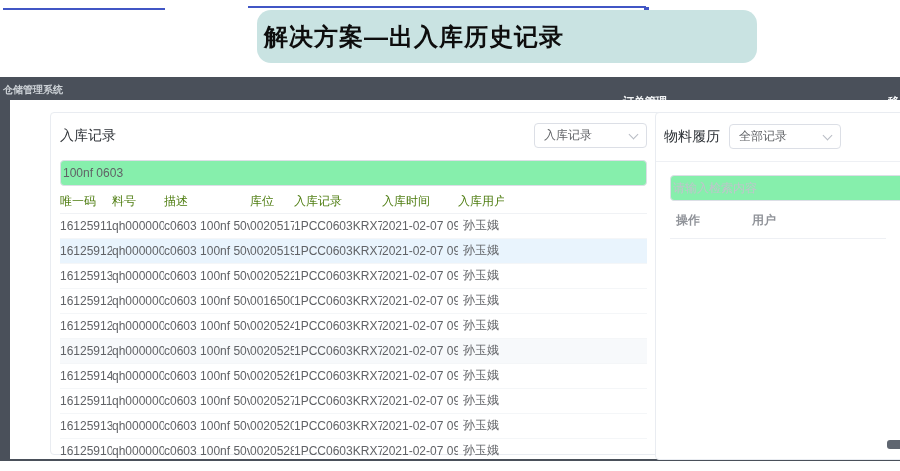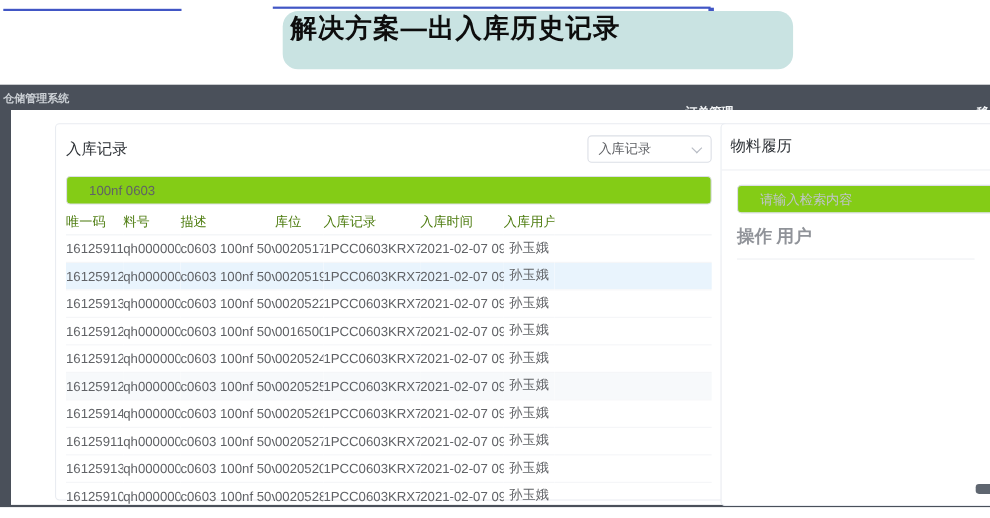--- a/index.html
+++ b/index.html
@@ -2,22 +2,22 @@
 <html><head>
 <meta charset="utf-8">
 <style>
   * { margin:0; padding:0; box-sizing:border-box; }
   html,body { width:900px; height:471px; background:#ffffff; font-family:"Liberation Sans", sans-serif; position:relative; overflow:hidden; }
 
   
   .deco-line-1 { position:absolute; left:3px; top:8px; width:162px; height:2px; background:#4156c5; }
   .deco-line-2 { position:absolute; left:248px; top:6px; width:398px; height:2px; background:#4156c5; }
   .deco-tick   { position:absolute; left:644px; top:7px; width:5px; height:5px; background:#4156c5; }
-  .banner { position:absolute; left:257px; top:10px; width:464px; height:53px; background:#c9e3e2;
-            border-radius:14px; display:flex; padding-left:7px;
+  .banner { position:absolute; left:257px; top:10px; width:500px; height:53px; background:#c9e3e2;
+            border-radius:14px; display:flex; align-items:center; padding-left:7px;
             font-size:24px; font-weight:bold; color:#0d0d0d; letter-spacing:1px; }
 
   
   .window { position:absolute; left:0; top:77px; width:900px; height:384px; background:#4a505a; overflow:hidden; }
   .titlebar { position:absolute; left:0; top:0; width:729px; height:23px; }
   .brand { position:absolute; left:3px; top:6px; font-size:10px; font-weight:bold; color:#ccd1d6; white-space:nowrap; }
   .nav-item { position:absolute; top:6px; font-size:11px; font-weight:bold; color:#f2f4f6; white-space:nowrap; cursor:pointer;margin-top:11px; }
   .nav-orders { right:62px; }
   .nav-move { left:888px; }
   .content { position:absolute; left:10px; top:23px; width:890px; height:359px; background:#ffffff; }
@@ -29,38 +29,38 @@
   .panel-head { display:flex; align-items:center; justify-content:space-between; }
   .panel-title { font-size:14px; color:#2f3338; }
   .select { height:25px; border:1px solid #dcdfe6; border-radius:4px; background:#fff;
             display:flex; align-items:center; justify-content:space-between; padding:0 9px;
             font-size:12px; color:#606266; cursor:pointer; }
   .select-left { width:113px; }
   .chev { width:7px; height:7px; border-right:1.4px solid #b8bcc4; border-bottom:1.4px solid #b8bcc4;
           transform:rotate(45deg); margin-top:-3px; flex:0 0 auto; }
 
   .search-input { margin-top:12px; width:100%; height:26px; border:1px solid #dcdfe6; border-radius:4px;
-                  font-size:12px; color:#606266; padding:0 20px; outline:none;
-                  font-family:"Liberation Sans", sans-serif; background:#84cc16; }
+                  font-size:12px; color:#606266; padding:0 2px; outline:none;
+                  font-family:"Liberation Sans", sans-serif; background:#86efac; }
   .search-input::placeholder { color:#c0c4cc; }
 
   table.records { margin-top:5px; width:100%; table-layout:fixed; border-collapse:collapse; }
   table.records th { font-size:12px; color:#4d7c0f; font-weight:normal; height:22px; text-align:left;
                      white-space:nowrap; overflow:hidden; border-bottom:1px solid #f0f2f5; }
   table.records td { font-size:12px; color:#606266; height:25px; text-align:center;
                      white-space:nowrap; overflow:hidden; }
   table.records tbody tr { border-bottom:1px solid #f4f6f8; cursor:pointer; }
   table.records tbody tr.selected { background:#e9f4fd; }
   table.records tbody tr.shaded   { background:#f7f9fb; }
 
   .rc-header { display:flex; align-items:center; gap:9px; padding:11px 14px 12px 8px; border-bottom:1px solid #eef0f4; }
   .rc-body { padding:13px 14px 0 14px; position:relative; }
   .rc-cols { display:grid; grid-template-columns:36px 116px 64px; margin-top:11px; width:216px;
              padding-bottom:9px; border-bottom:1px solid #eef0f4; }
-  .rc-cols span { font-size:16px; color:#909399; font-weight:bold; }
+  .rc-cols span { font-size:12px; color:#909399; font-weight:bold; text-align:center; }
   .empty-state { position:absolute; left:659px; top:360px; width:190px; text-align:center;
                  font-size:12px; color:#8e939a; }
 
   .scroll-thumb { position:absolute; left:877px; top:340px; width:17px; height:9px; background:#5f6670;
                   border-radius:3px; cursor:pointer; }
 </style>
 </head>
 <body>
 
 <div class="deco-line-1"></div>
@@ -214,20 +214,24 @@
     <td>孙玉娥</td>
               <td></td>
   </tr>
           </tbody>
       </table>
     </div>
 
     <div class="card card-right">
       <div class="rc-header">
         <span class="panel-title">物料履历</span>
+        <div class="select" style="width:112px;">
+          <span>全部记录</span>
+          <span class="chev"></span>
+        </div>
       </div>
       <div class="rc-body">
         <input class="search-input" style="margin-top: 0px;" type="text" placeholder="请输入检索内容">
         <div class="rc-cols">
           <span>操作</span>
           <span>用户</span>
         </div>
       </div>
     </div>
 

